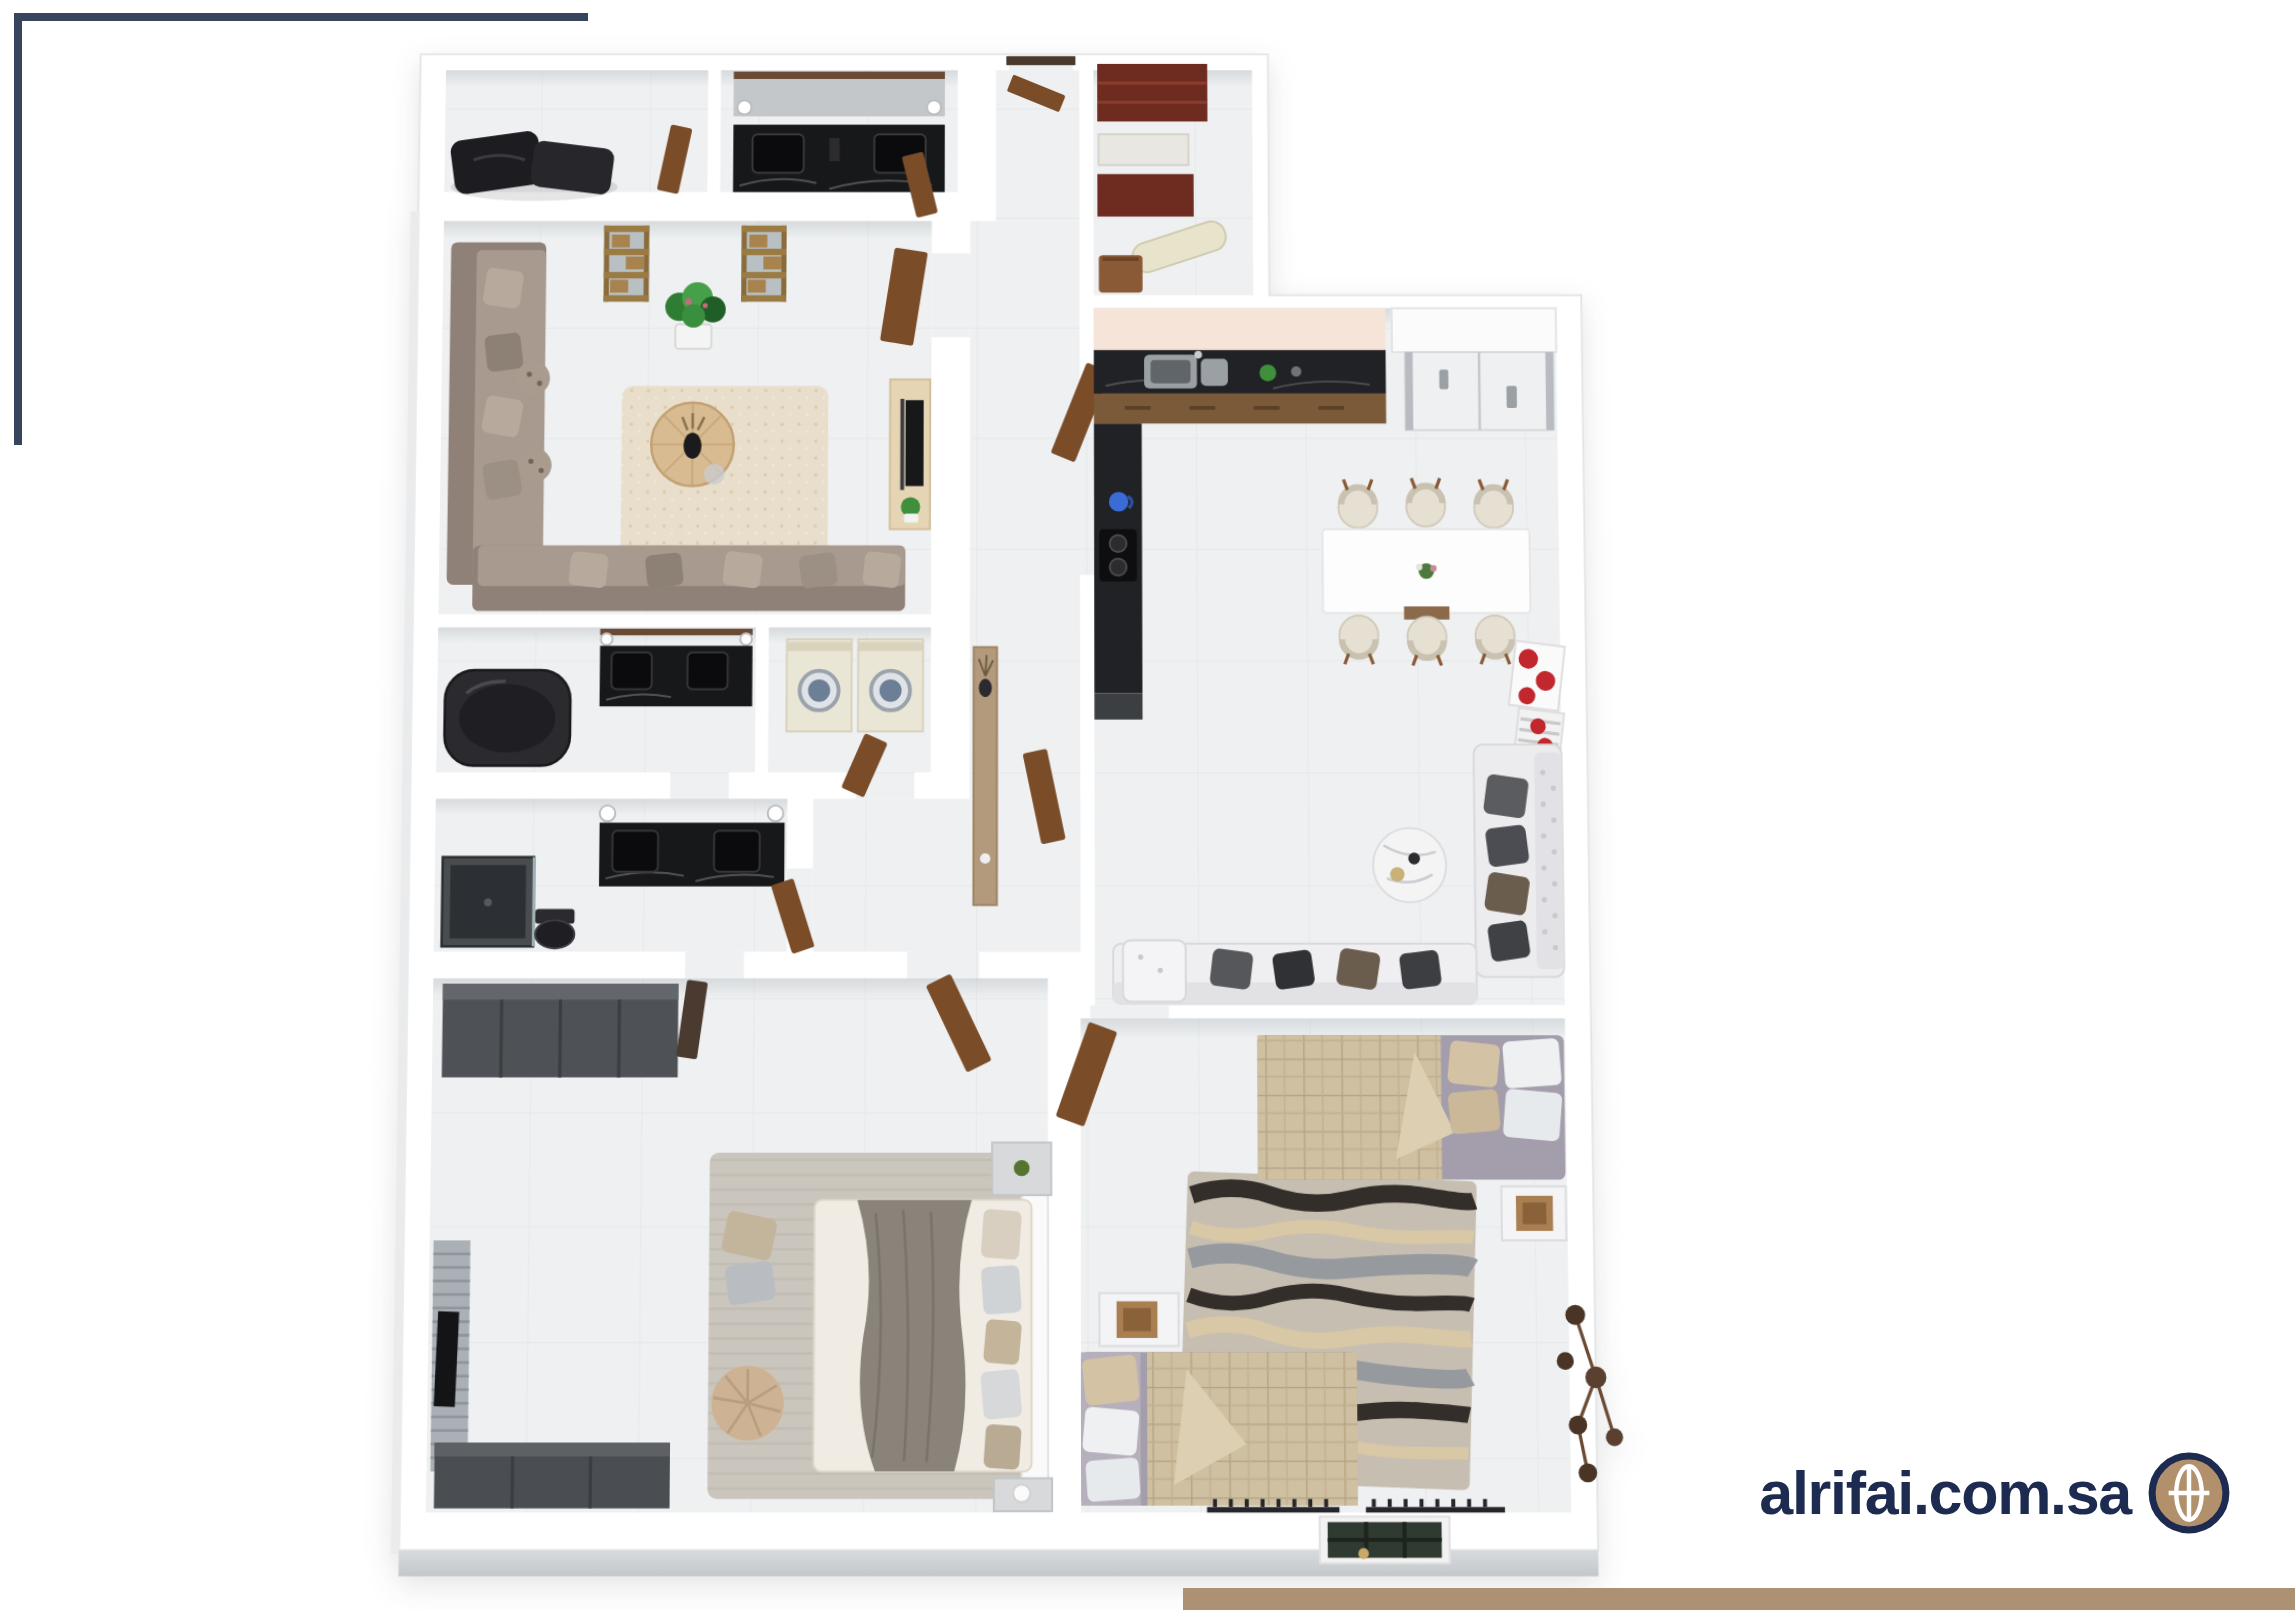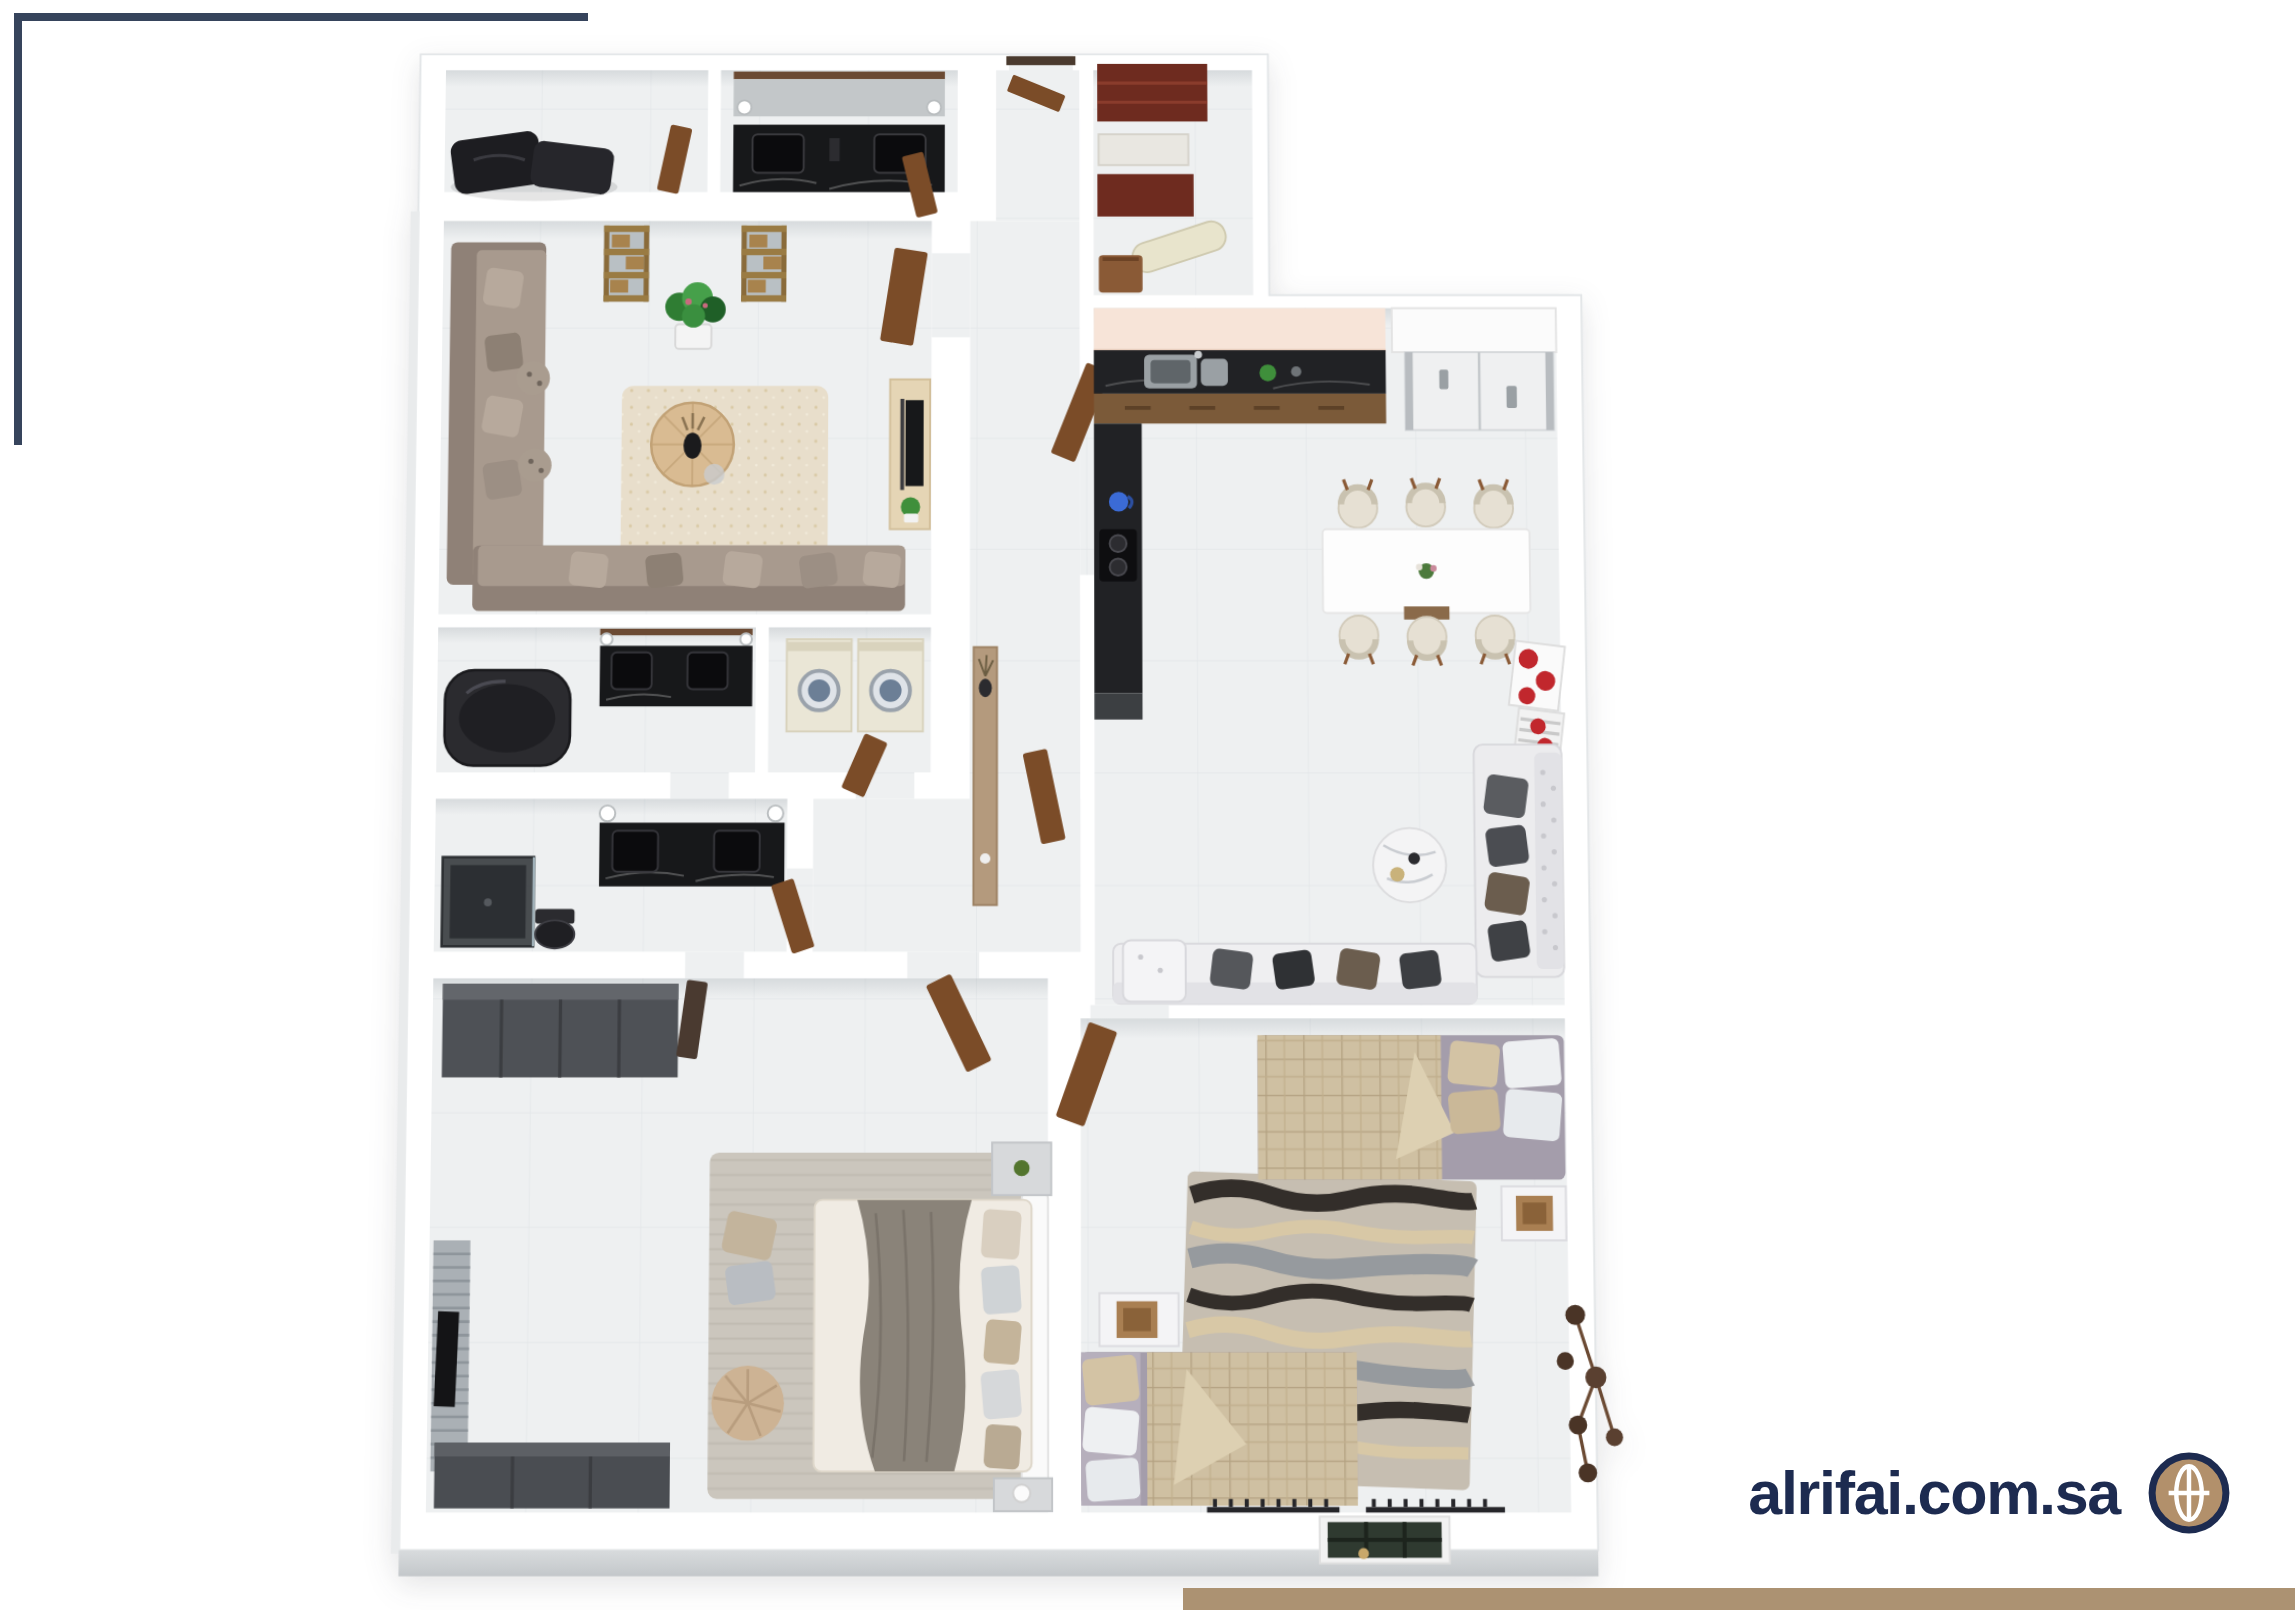--- a/index.html
+++ b/index.html
@@ -6,21 +6,21 @@
   .stage{position:relative;width:2295px;height:1610px;background:#ffffff;overflow:hidden;
          font-family:"Liberation Sans","DejaVu Sans",sans-serif;}
   
   .bracket-h{position:absolute;left:14px;top:12.8px;width:574px;height:8.3px;background:#36445c;}
   .bracket-v{position:absolute;left:14px;top:12.8px;width:8.3px;height:432px;background:#36445c;}
   
   .plan-wrap{position:absolute;left:0;top:0;width:2295px;height:1610px;
              transform:perspective(2874px) rotateX(4deg);transform-origin:1022px 0;
              filter:drop-shadow(0 9px 14px rgba(40,45,50,.12));}
   
-  .brand{position:absolute;right:64px;top:1451px;display:flex;align-items:center;gap:27px;}
+  .brand{position:absolute;right:64px;top:1451px;display:flex;align-items:center;gap:16px;}
   .brand-text{font-weight:bold;font-size:61px;letter-spacing:-1.3px;color:#1d2b50;}
   .globe{width:84px;height:84px;display:block;}
   .footer-bar{position:absolute;left:1183px;top:1588px;width:1113px;height:22px;background:#ac9272;}
 </style>
 </head>
 <body>
 
 <div class="stage">
 
   <div class="bracket-h"></div>

